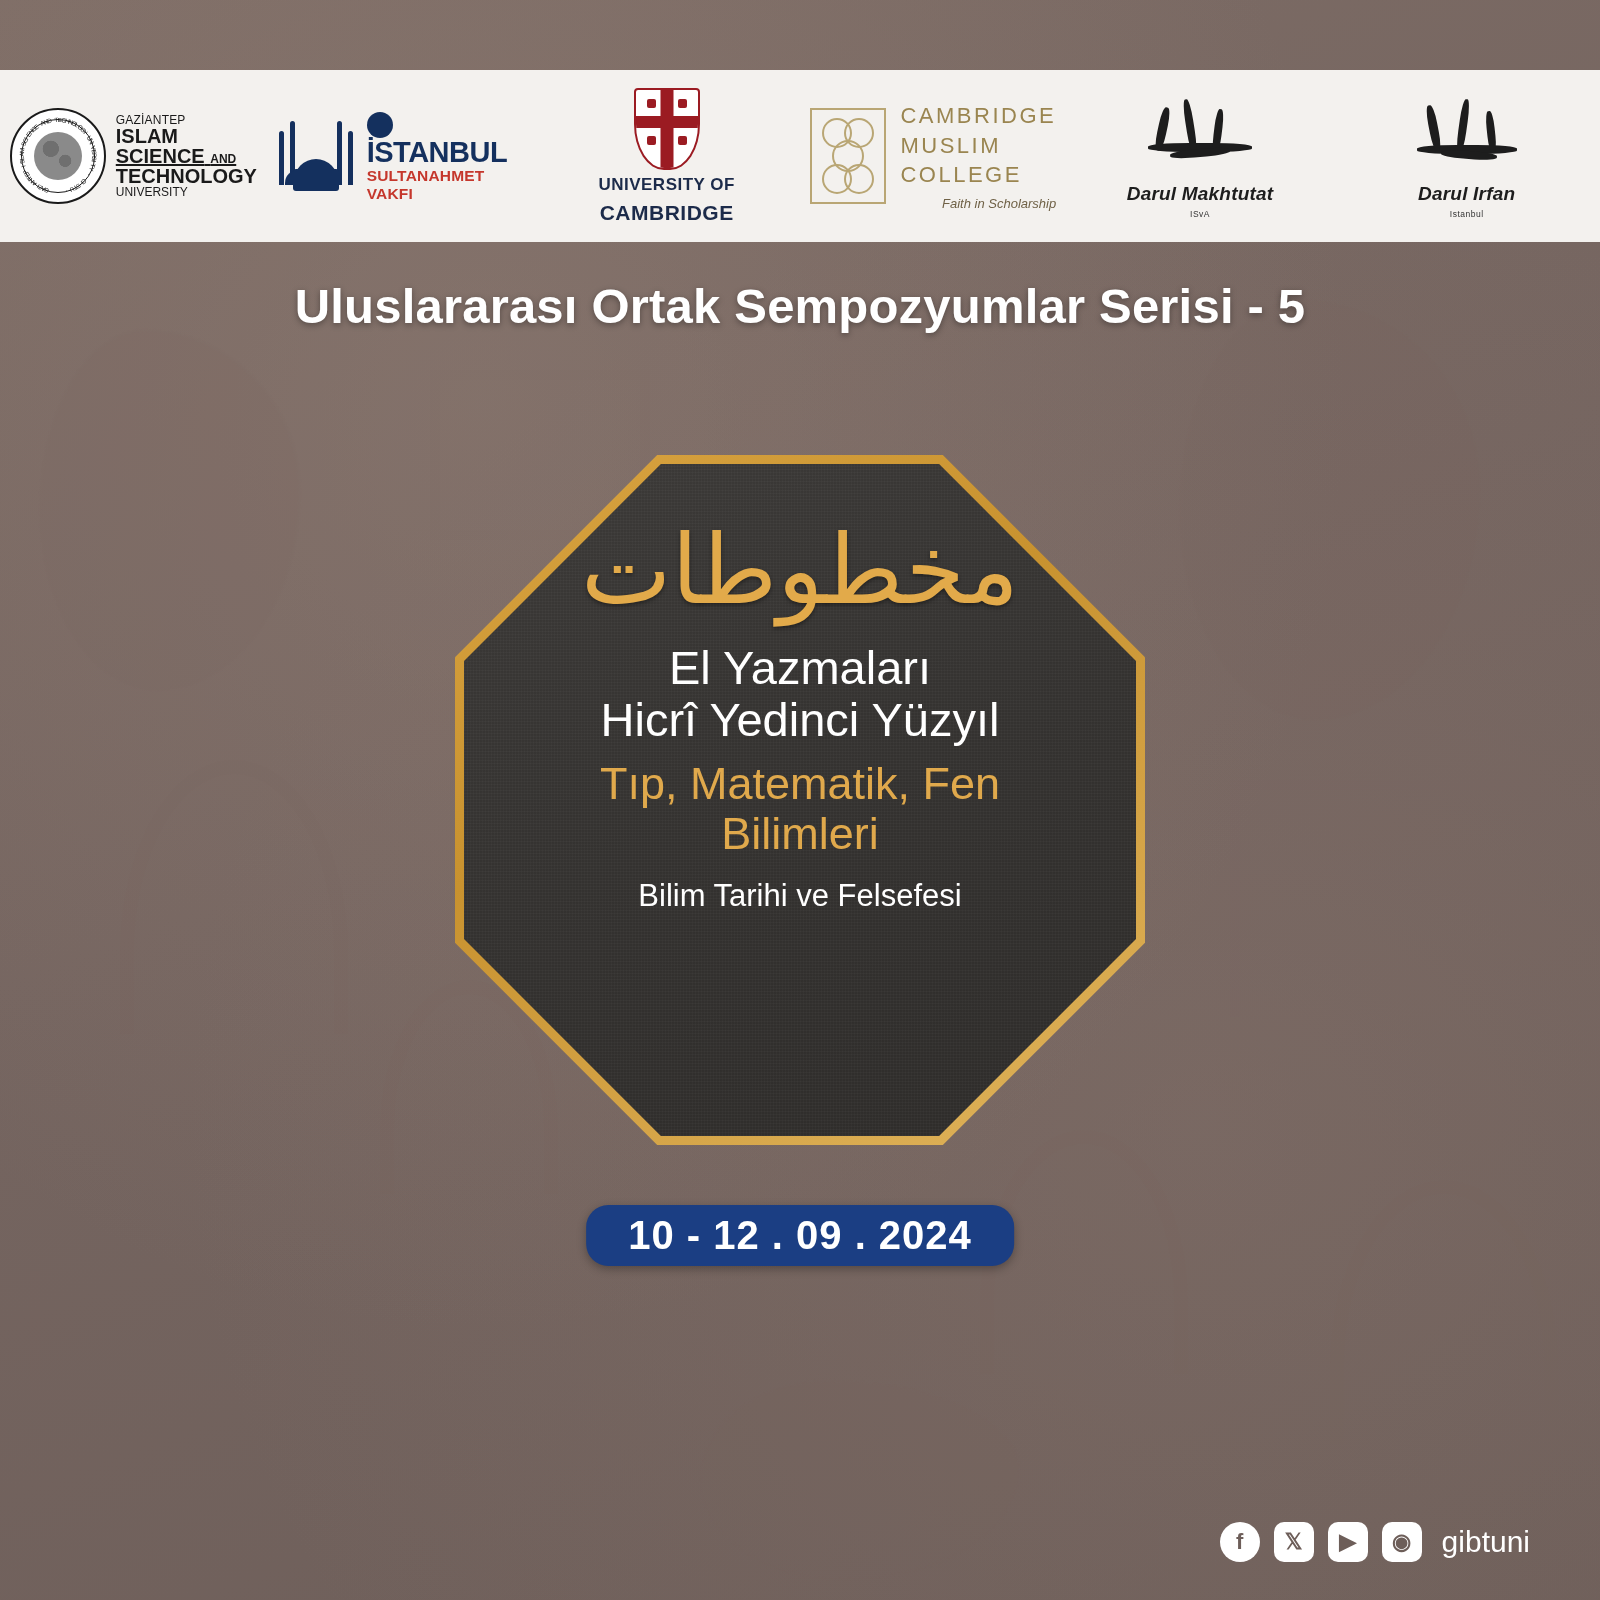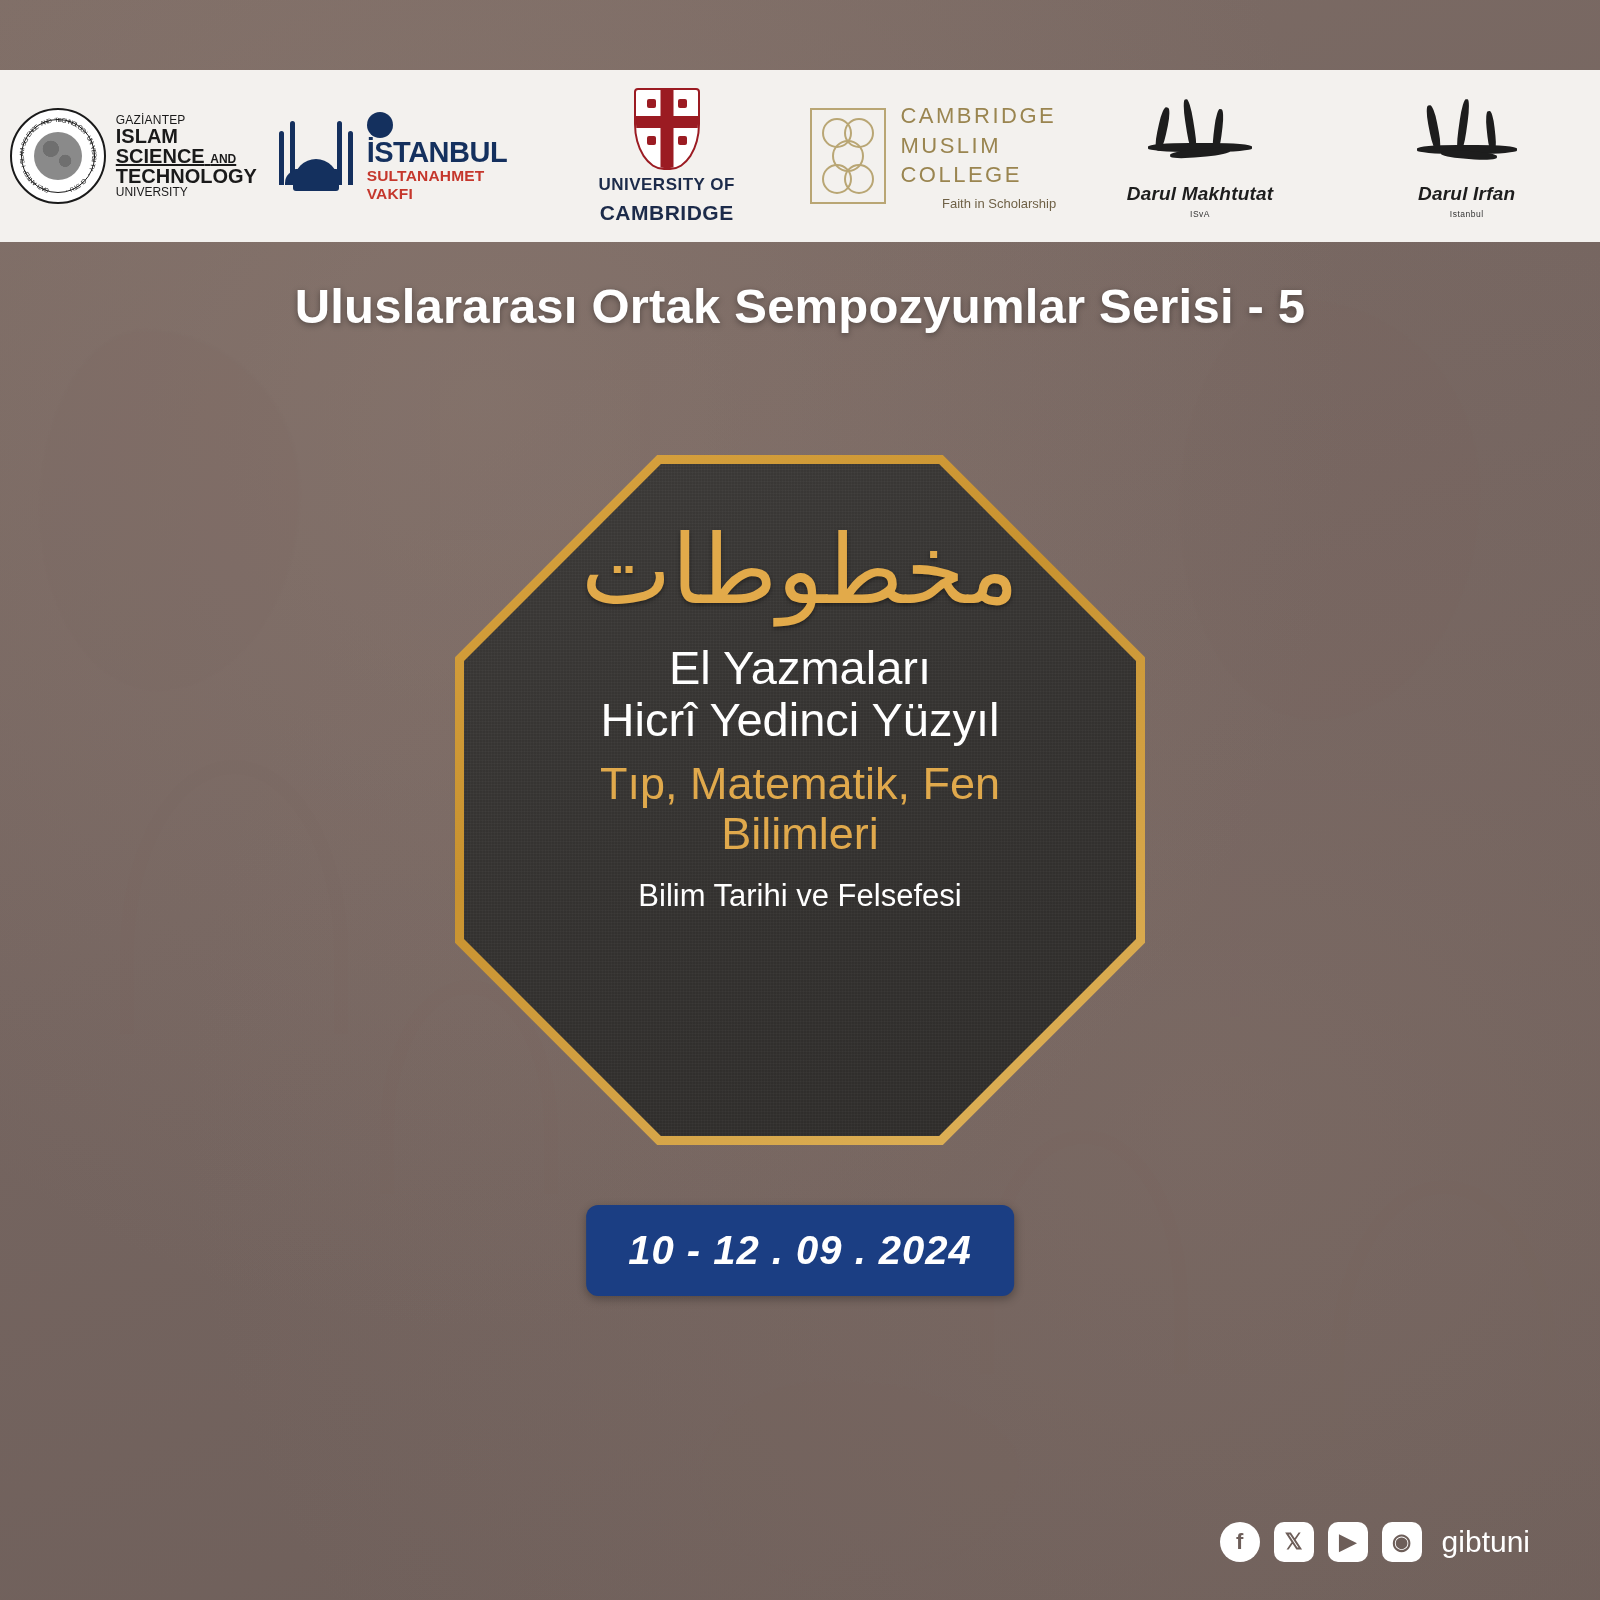--- a/index.html
+++ b/index.html
@@ -246,21 +246,21 @@
     border: 2px solid #b9a674;
     position: relative;
     box-sizing: border-box;
   }
   .cmc .knot .k {
     position: absolute;
     border: 2px solid #b9a674;
     border-radius: 50%;
   }
   .cmc .lines .c1 { font-size: 22px; letter-spacing: 2.5px; line-height: 1.35; }
-  .cmc .lines .c2 { font-size: 13px; text-align: right; margin-top: 6px; color: #6f6146;}
+  .cmc .lines .c2 { font-size: 13px; font-style: italic; text-align: right; margin-top: 6px; color: #6f6146;}
 
   .rasihun {
     display: flex;
     flex-direction: column;
     align-items: center;
     gap: 4px;
   }
   .rasihun .mark {
     width: 74px;
     height: 74px;
@@ -393,25 +393,24 @@
   
   .date-pill {
     position: absolute;
     left: 50%;
     transform: translateX(-50%);
     top: 1205px;
     background: #1b3e83;
     color: #ffffff;
     font-size: 40px;
     font-weight: bold;
-    padding: 23px 42px;
-    border-radius: 12px;
+    padding: 8px 42px;
+    border-radius: 22px;
     letter-spacing: 1px;
     box-shadow: 0 3px 10px rgba(0,0,0,0.3);
-    font-style: italic;
   }
 
   
   .venue {
     position: absolute;
     left: 50%;
     transform: translateX(-50%);
     top: 1280px;
     width: 830px;
     height: 108px;

